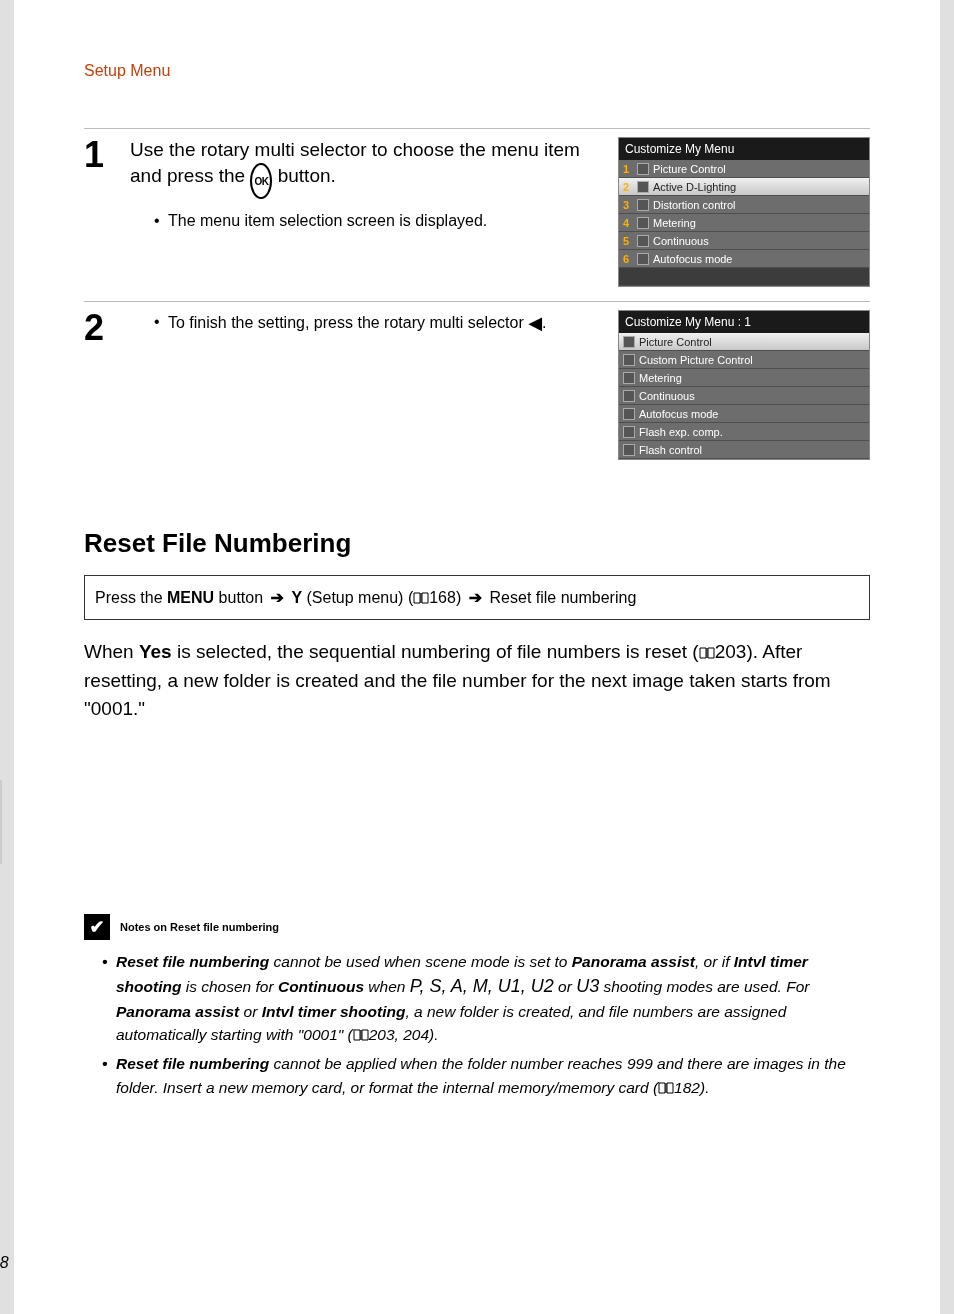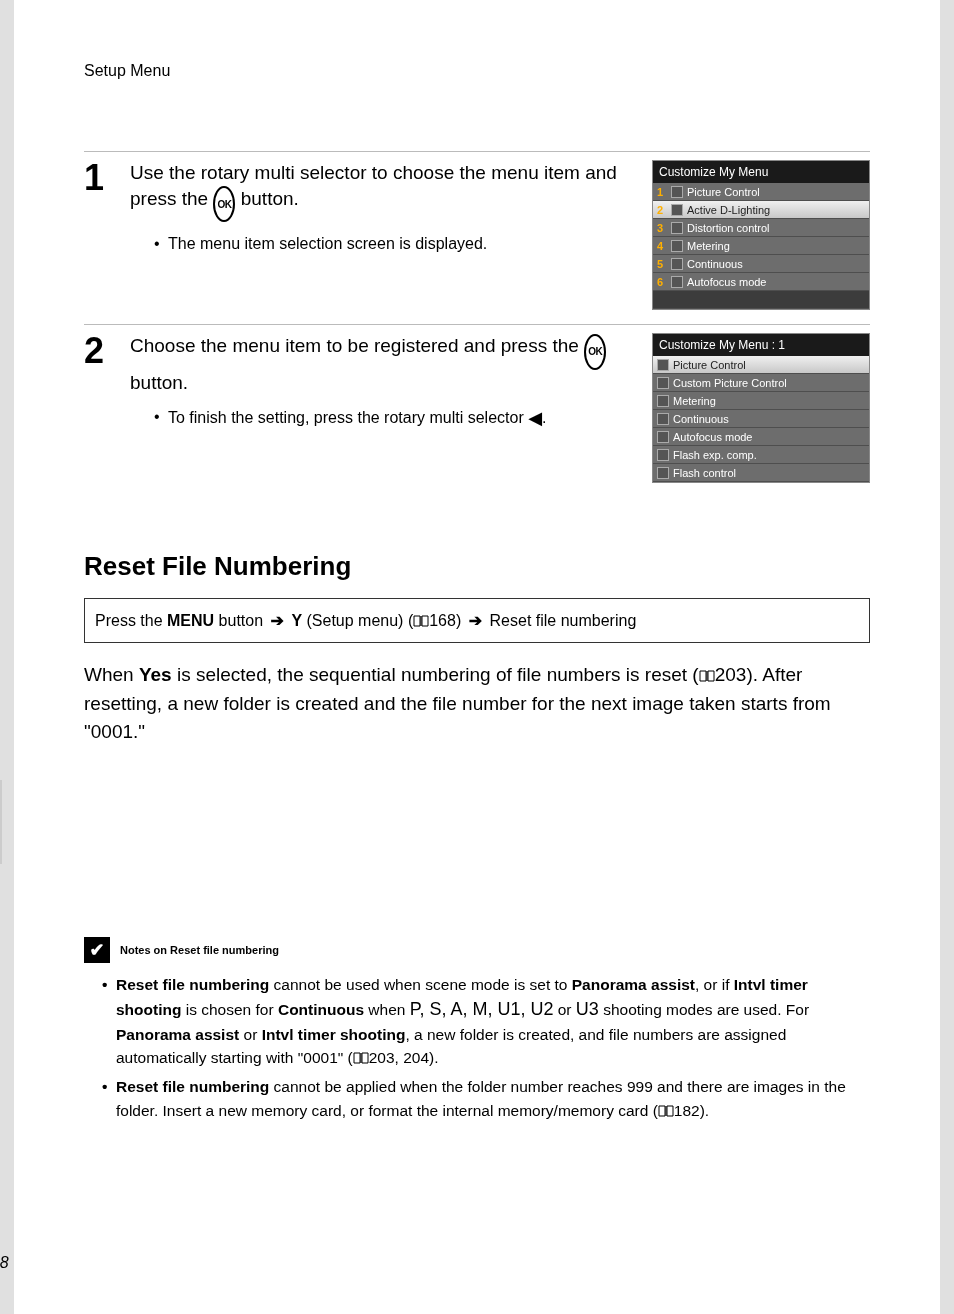--- a/index.html
+++ b/index.html
@@ -1,36 +1,36 @@
 <!DOCTYPE html>
 <html><head>
 <meta charset="utf-8">
 <style>
   * { box-sizing: border-box; margin: 0; padding: 0; }
   html, body { width: 954px; height: 1314px; }
   body { background: #e0e0e0; font-family: "Helvetica Neue", Arial, sans-serif; color: #000; position: relative; }
   .page { position: absolute; top: 0; left: 14px; width: 926px; height: 1314px; background: #fff; padding: 62px 70px 30px 70px; }
 
-  .header-label { font-size: 16px; color: #000000; margin-bottom: 71px; }
+  .header-label { font-size: 16px; color: #c2410c; margin-bottom: 48px; }
 
   .section-subheading { font-weight: bold; font-size: 18px; margin-bottom: 16px; }
 
   .step-row { display: flex; width: 100%; border-top: 1px solid #bbb; padding-top: 8px; margin-bottom: 14px; }
   .step-row:first-of-type { border-top: none; }
   .step-num { font-size: 36px; font-weight: bold; width: 46px; flex-shrink: 0; line-height: 1; }
   .step-body { flex: 1; padding-right: 10px; }
   .step-instr { font-size: 19px; line-height: 1.35; margin-bottom: 10px; }
   .step-body ul { list-style: none; margin-left: 24px; }
   .step-body ul li { font-size: 16px; line-height: 1.5; position: relative; padding-left: 14px; }
   .step-body ul li::before { content: "•"; position: absolute; left: 0; top: 0; font-size: 16px; }
   .ok-icon { display: inline-flex; align-items: center; justify-content: center; width: 22px; height: 36px; border: 2px solid #000; border-radius: 50%; font-size: 10px; font-weight: bold; vertical-align: -3px; letter-spacing: -0.5px; }
   .left-arrow { display: inline-block; font-size: 18px; vertical-align: -1px; }
 
   
-  .menu-block { width: 218px; flex-shrink: 0; background: #000; color: #fff; font-size: 11px; border: 1px solid #888; }
+  .menu-block { width: 252px; flex-shrink: 0; background: #000; color: #fff; font-size: 11px; border: 1px solid #888; }
   .menu-title { background: #1a1a1a; color: #fff; padding: 4px 6px; font-size: 12px; }
   .menu-row { display: flex; align-items: center; height: 18px; padding: 0 4px; gap: 4px; background: #6d6d6d; border-bottom: 1px solid #4e4e4e; }
   .menu-row .num { color: #ffb000; font-weight: bold; width: 10px; }
   .menu-row .ico { width: 12px; height: 12px; background:#555; border:1px solid #aaa; display:inline-block; }
   .menu-row.highlight { background: linear-gradient(to bottom, #f0f0f0, #c8c8c8); color: #222; }
   .menu-row.footer { background: #3c3c3c; height: 18px; }
 
   .section-heading { font-size: 26px; font-weight: bold; margin-top: 68px; margin-bottom: 16px; }
 
   .nav-path-box { border: 1px solid #333; padding: 12px 10px; font-size: 16px; margin-bottom: 18px; }
@@ -42,21 +42,21 @@
   .side-tab { position: absolute; left: -48px; top: 780px; width: 36px; height: 84px; background: #ccc; border-radius: 4px 0 0 4px; }
 
   .page-num { position: absolute; left: -32px; bottom: 42px; font-size: 16px; font-style: italic; }
 
   
   .notes-block { margin-top: 190px; }
   .notes-head { display: flex; align-items: center; gap: 10px; margin-bottom: 10px; }
   .check-box { width: 26px; height: 26px; background: #000; color: #fff; display: flex; align-items: center; justify-content: center; font-size: 18px; font-weight: bold; }
   .notes-title { font-weight: bold; font-size: 11px; }
   .notes-list { list-style: none; margin-left: 18px; }
-  .notes-list li { font-size: 15.5px; line-height: 1.5; position: relative; padding-left: 14px; margin-bottom: 6px; }
+  .notes-list li { font-size: 15.5px; line-height: 1.5; position: relative; padding-left: 14px; margin-bottom: 6px; font-style: italic; }
   .notes-list li::before { content: "•"; position: absolute; left: 0; font-weight: bold; }
   .mode-letter { font-family: Arial, sans-serif; font-size: 18px; }
   .book { display:inline-block; width:16px; height:12px; position:relative; vertical-align:-1px; }
   .book svg { width:16px; height:12px; }
 
   hr.divider { border: none; border-top: 1px solid #bbb; margin: 0; }
 </style>
 </head>
 <body>
 
@@ -114,23 +114,20 @@
         </div>
       <div class="menu-row footer"></div>
     </div>
   </div>
 
   <hr class="divider">
 
   <div class="step-row" style="border-top:none;">
     <div class="step-num">2</div>
     <div class="step-body">
-      <p class="step-instr">
-        <span>Choose the menu item to be registered and press the </span><span class="ok-icon">OK</span><span> button.</span>
-      </p>
       <ul>
         <li>
           <span>To finish the setting, press the rotary multi selector </span><span class="left-arrow">◀</span><span>.</span>
         </li>
       </ul>
     </div>
     <div class="menu-block">
       <div class="menu-title">Customize My Menu : 1</div>
       <div id="menu2-rows">
           <div class="menu-row highlight">

